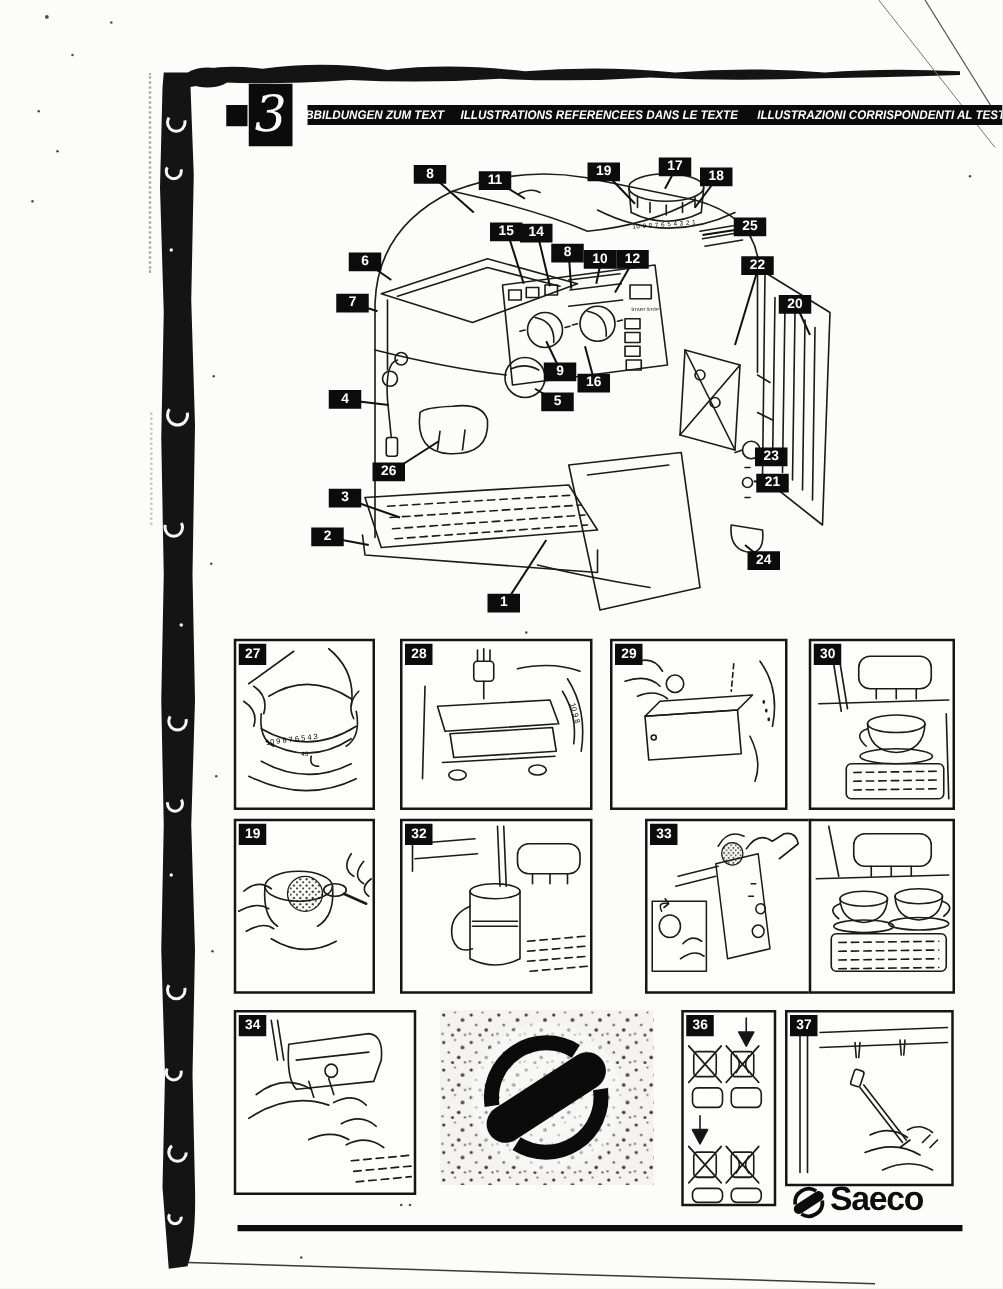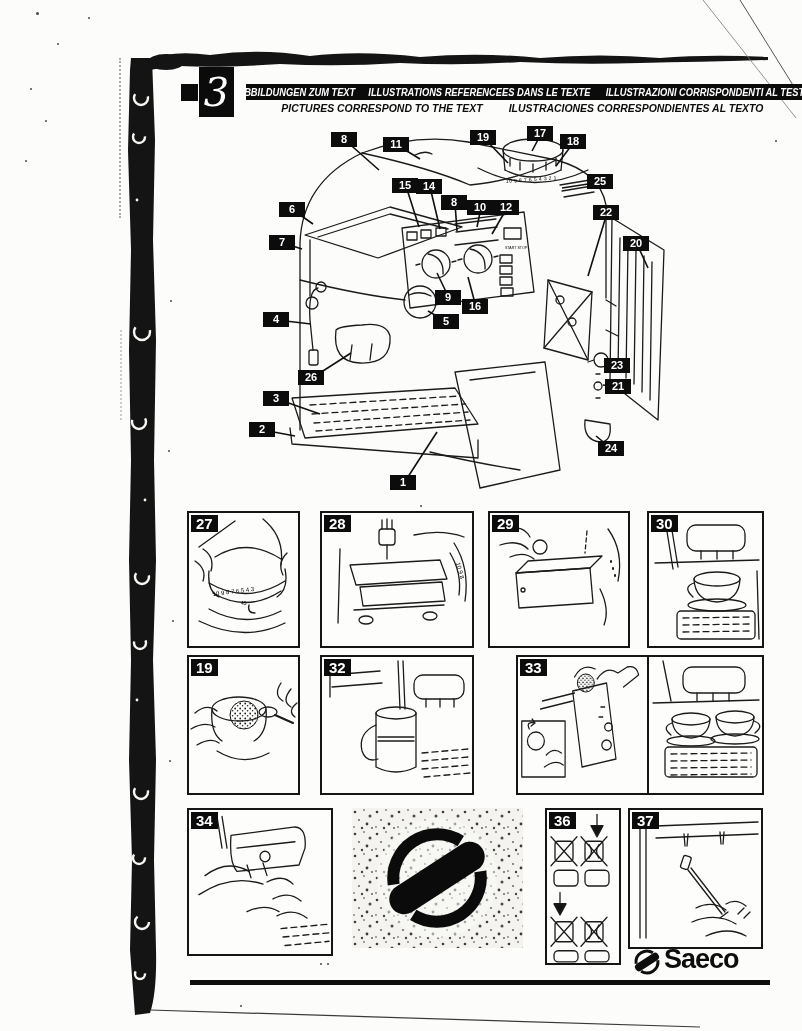--- a/index.html
+++ b/index.html
@@ -14,21 +14,21 @@
   #chapter-tick{left:181px;top:84px;width:17px;height:17px;background:#0b0b0b;}
   
   #header-bar{left:246px;top:84px;width:560px;height:16px;background:#0b0b0b;color:#fff;
     display:flex;align-items:center;justify-content:center;white-space:nowrap;}
   #header-bar span{font-size:10px;font-weight:bold;font-style:italic;transform:scaleX(.93);}
   #subheader{right:32px;top:102px;display:flex;gap:14px;white-space:nowrap;}
   #subheader span{font-size:11px;font-weight:bold;font-style:italic;transform:scaleX(.95);}
   
   .panel{position:absolute;border:2px solid #151515;background:#fdfdfb;box-sizing:border-box;}
   .panel-num{position:absolute;left:2px;top:2px;background:#0c0c0c;color:#fff;
-    font-weight:bold;font-size:15px;padding:0 5px;height:17px;line-height:17px;z-index:3;}
+    font-weight:bold;font-size:11px;padding:0 5px;height:17px;line-height:17px;z-index:3;}
   .panel svg{position:absolute;left:0;top:0;width:100%;height:100%;}
   .sk{stroke:#1b1b1b;stroke-width:1.3;fill:none;stroke-linecap:round;stroke-linejoin:round;}
   .skf{fill:#141414;stroke:none;}
   
   .callout-box{position:absolute;background:#0c0c0c;color:#fff;font-weight:bold;
     font-size:11px;height:15px;line-height:15px;padding:0 3px;min-width:20px;
     text-align:center;z-index:5;}
   
   #brand{left:664px;top:944px;font-size:27px;font-weight:bold;letter-spacing:-1px;}
   #bottom-rule{left:190px;top:980px;width:580px;height:5px;background:#0e0e0e;}
@@ -73,24 +73,20 @@
     <line x1="703" y1="0" x2="796" y2="118" stroke="#777" stroke-width="0.8"></line>
     <line x1="150" y1="1010" x2="700" y2="1027" stroke="#3a3a3a" stroke-width="1.2"></line>
   </svg>
 
   <div class="abs" id="chapter-tick"></div>
   <div class="abs" id="chapter-box"><span>3</span></div>
   <div class="abs" id="header-bar">
     <span>ABBILDUNGEN ZUM TEXT</span>
     <span>ILLUSTRATIONS REFERENCEES DANS LE TEXTE</span>
     <span>ILLUSTRAZIONI CORRISPONDENTI AL TESTO</span>
-  </div>
-  <div class="abs" id="subheader">
-    <span>PICTURES CORRESPOND TO THE TEXT</span>
-    <span>ILUSTRACIONES CORRESPONDIENTES AL TEXTO</span>
   </div>
 
   <svg class="abs" style="left:185px;top:118px;" width="600" height="392" viewBox="185 118 600 392">
     <g class="sk">
 
       <path d="M300,430 L300,243 Q302,182 362,153 Q415,133 468,142 L556,160 Q600,172 606,205 L606,298"></path>
       <path d="M362,153 Q430,168 470,185 Q520,180 556,160"></path>
 
       <path d="M305,235 L390,207 L462,227 L378,258 Z"></path>
       <path d="M318,237 L390,214 L448,229"></path>

